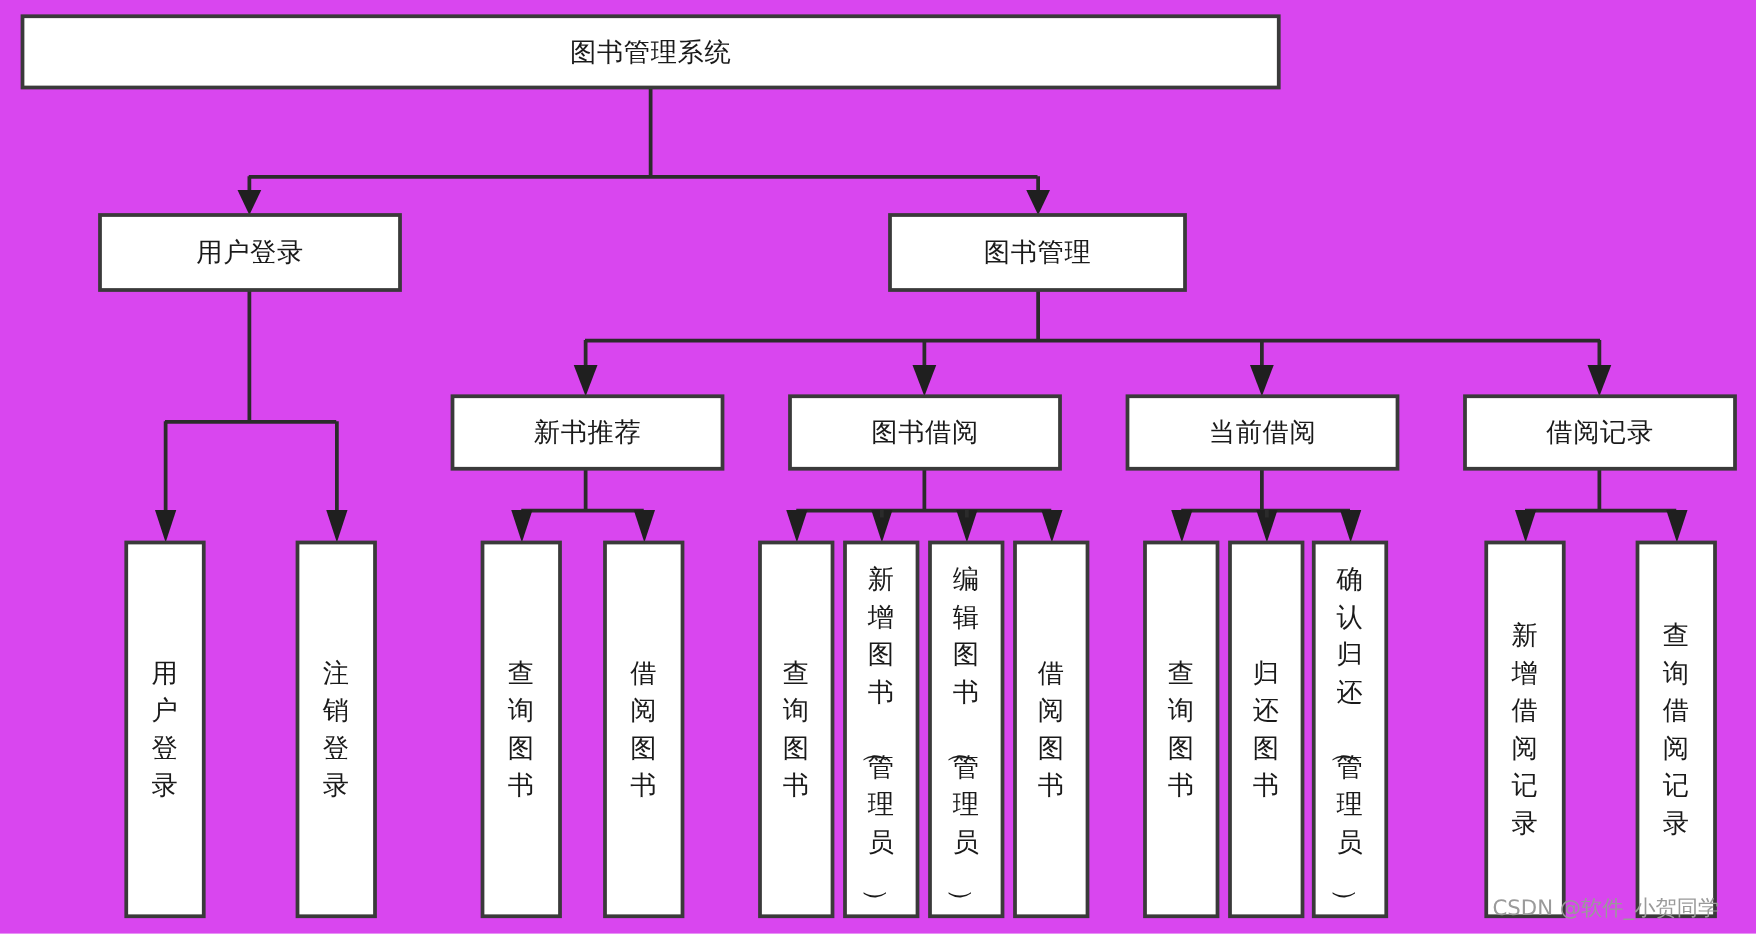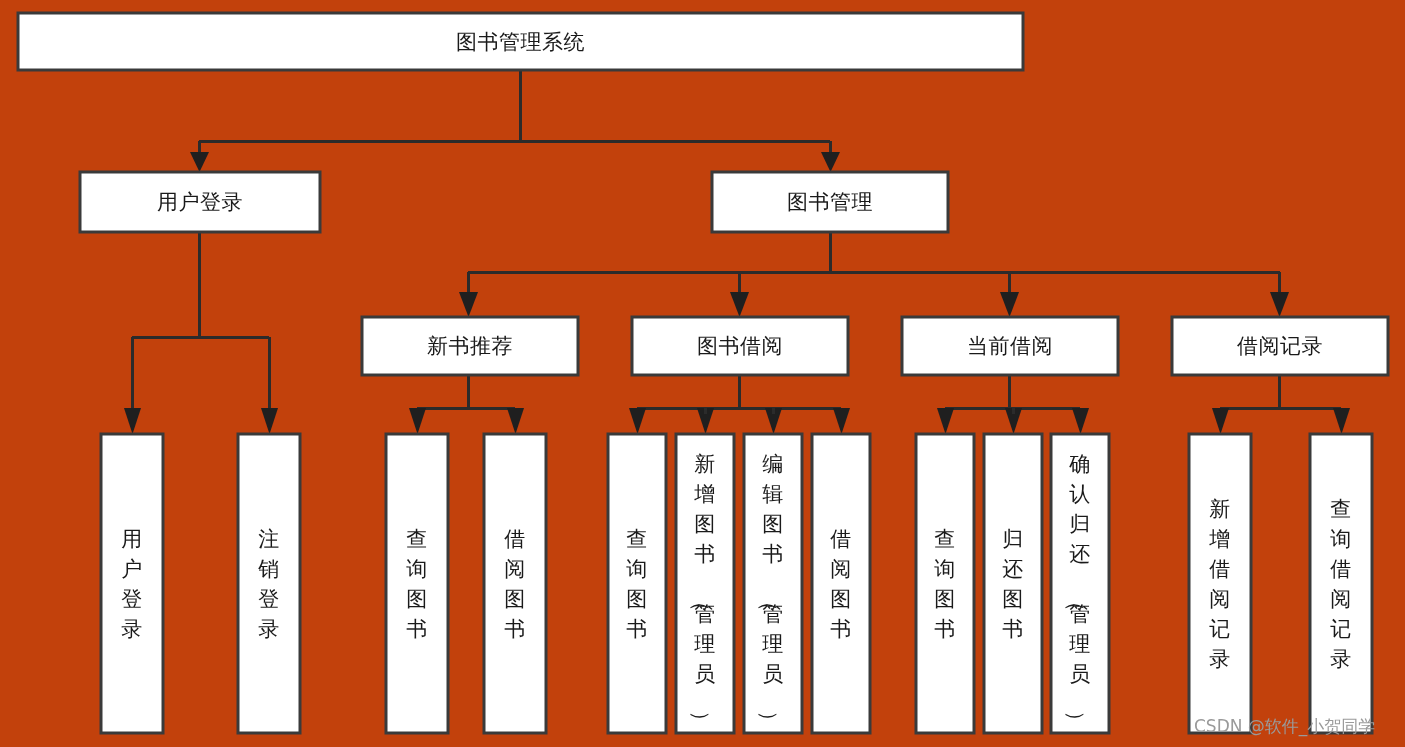--- a/index.html
+++ b/index.html
@@ -11,21 +11,21 @@
   body {
     width: 1405px;
     height: 747px;
     font-family: "DejaVu Sans", "Liberation Sans", sans-serif;
     overflow: hidden;
   }
   #diagram-root {
     position: relative;
     width: 1405px;
     height: 747px;
-    background: #c2410c;
+    background: #d946ef;
   }
   svg#flowchart {
     display: block;
     width: 1405px;
     height: 747px;
   }
   .node-box {
     fill: #ffffff;
     stroke: #3a3a3a;
     stroke-width: 3;

